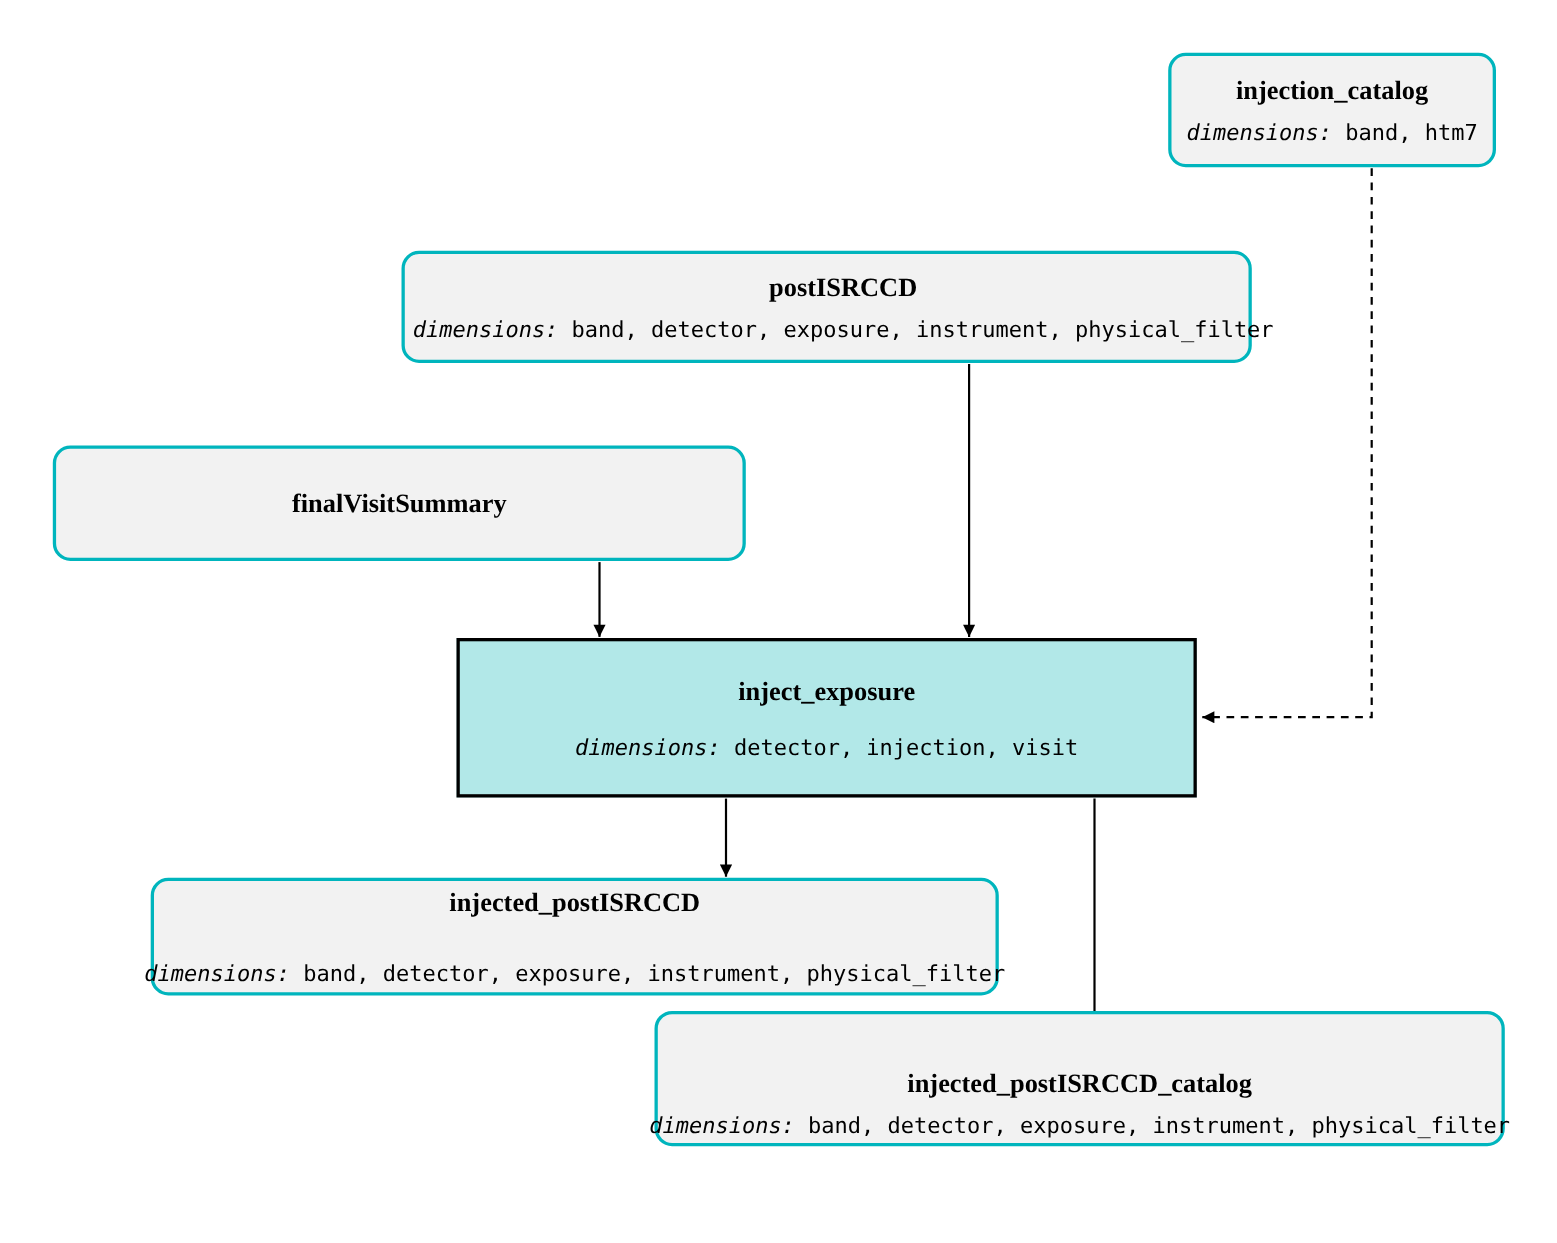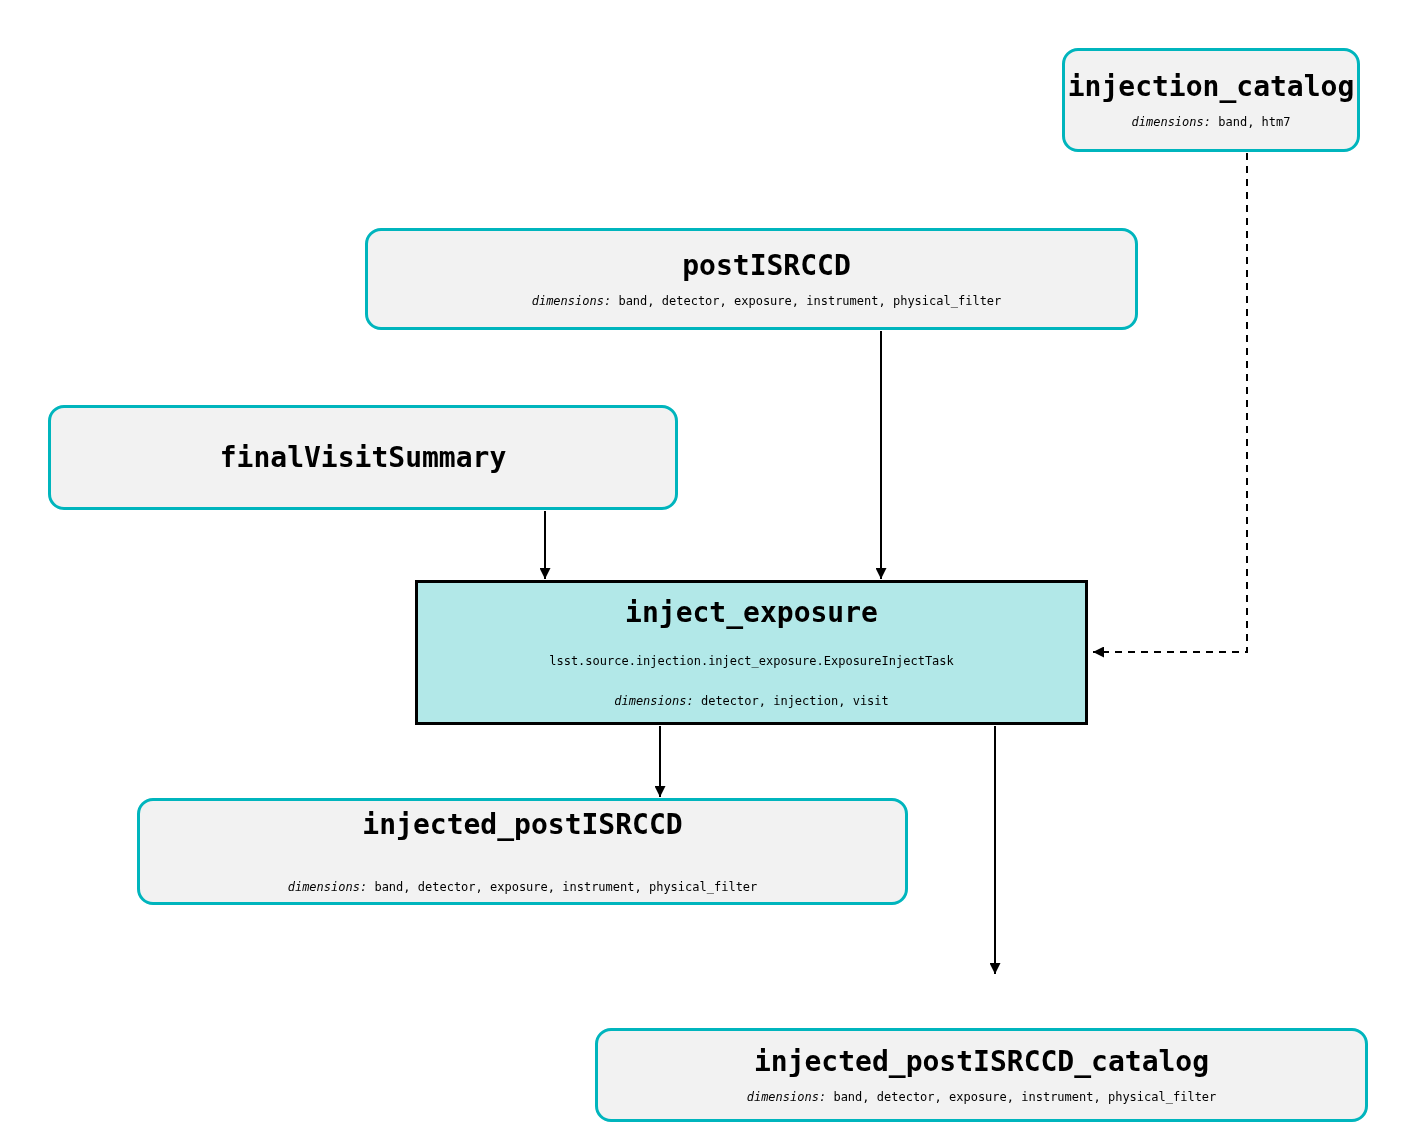--- a/index.html
+++ b/index.html
@@ -48,39 +48,40 @@
     border-radius: 16px;
   }
   .task {
     background: var(--task-fill, #b2e8e8);
     border: 3px solid var(--task-border, #000000);
     border-radius: 0;
     gap: 28px;
   }
   .node-title {
     font-weight: bold;
-    font-size: 28px;
+    font-size: 24px;
     line-height: 1;
     white-space: nowrap;
+    font-family: Liberation Serif, serif;
   }
   .node-line {
-    font-size: 12px;
+    font-size: 20px;
     line-height: 1;
     white-space: nowrap;
   }
   .dims-label {
     font-style: italic;
   }
   
   #n-injection-catalog        { left: 1062px; top: 48px;  width: 298px; height: 104px; }
   #n-postisrccd               { left: 365px;  top: 228px; width: 773px; height: 102px; padding-left: 44px; }
   #n-finalvisitsummary        { left: 48px;   top: 405px; width: 630px; height: 105px; gap: 20px; }
   #n-inject-exposure          { left: 415px;  top: 580px; width: 673px; height: 145px; }
   #n-injected-postisrccd      { left: 137px;  top: 798px; width: 771px; height: 107px; gap: 42px; }
-  #n-injected-postisrccd-cat  { left: 595px;  top: 1028px; width: 773px; height: 94px; }
+  #n-injected-postisrccd-cat  { left: 595px;  top: 919px; width: 773px; height: 123px; justify-content: flex-end; }
 </style>
 </head>
 <body>
 
 <div class="canvas">
 
   <svg class="edges" viewBox="0 0 1415 1130" xmlns="http://www.w3.org/2000/svg">
     <defs>
       <marker id="ah" viewBox="0 0 10 10" refX="10" refY="5" markerWidth="13" markerHeight="11" markerUnits="userSpaceOnUse" orient="auto">
         <path d="M0,0 L10,5 L0,10 z" fill="#000"></path>
@@ -113,21 +114,20 @@
       <span class="dims-value">band, detector, exposure, instrument, physical_filter</span>
     </div>
   </div>
 
   <div class="node dataset" id="n-finalvisitsummary">
     <div class="node-title">finalVisitSummary</div>
   </div>
 
   <div class="node task" id="n-inject-exposure">
     <div class="node-title">inject_exposure</div>
-    <div class="node-line">lsst.source.injection.inject_exposure.ExposureInjectTask</div>
     <div class="node-line">
       <span class="dims-label">dimensions:</span>
       <span class="dims-value">detector, injection, visit</span>
     </div>
   </div>
 
   <div class="node dataset" id="n-injected-postisrccd">
     <div class="node-title">injected_postISRCCD</div>
     <div class="node-line">
       <span class="dims-label">dimensions:</span>

